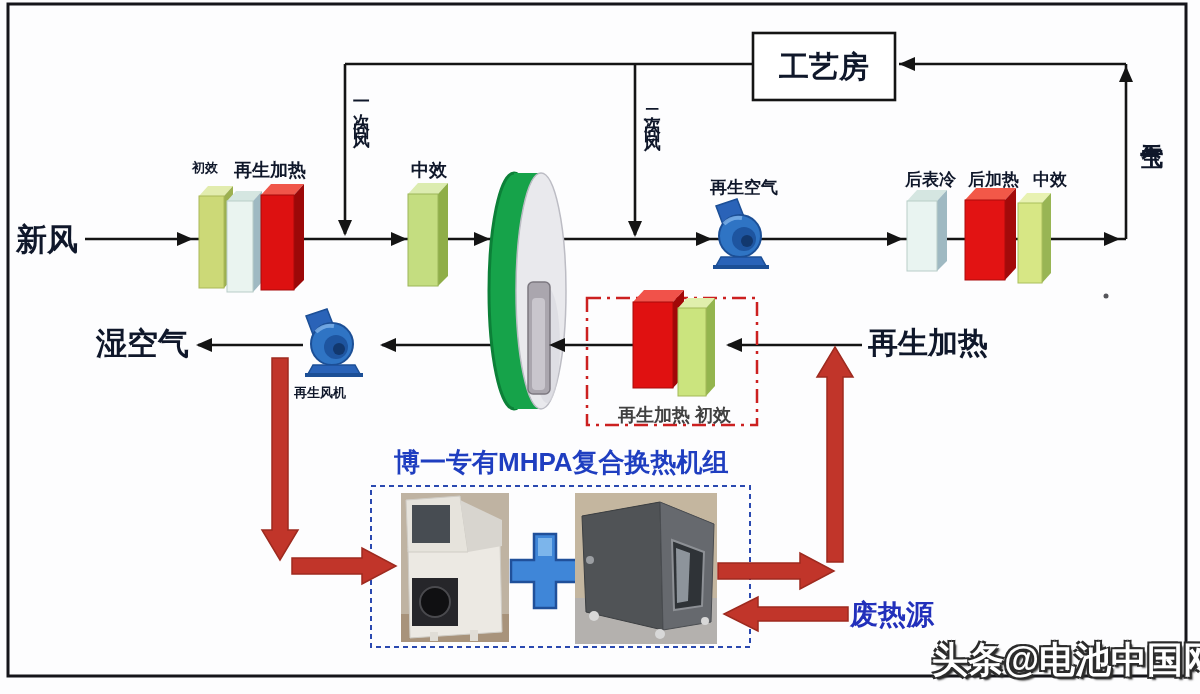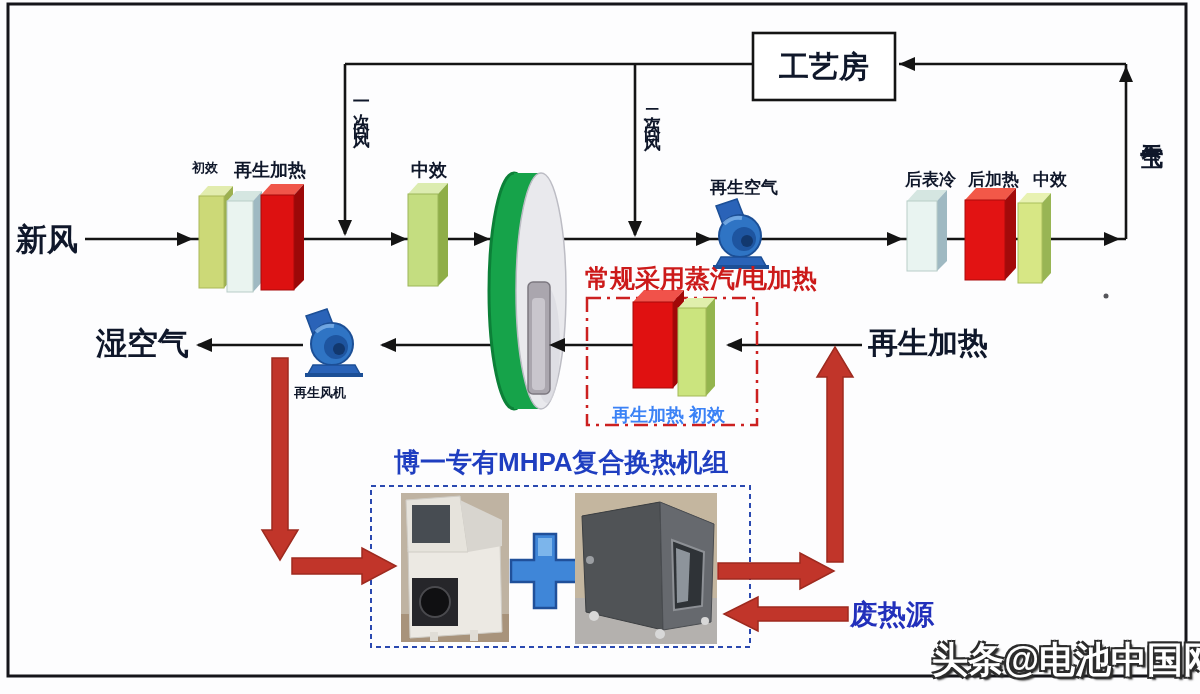--- a/index.html
+++ b/index.html
@@ -3,21 +3,21 @@
 <meta charset="utf-8">
 <style>
   html,body{margin:0;padding:0;background:#ffffff;}
   #stage{position:relative;width:1200px;height:694px;background:#fdfdfe;overflow:hidden;
          font-family:"Liberation Sans","DejaVu Sans",sans-serif;}
   svg{position:absolute;left:0;top:0;}
   .lbl{position:absolute;font-weight:bold;color:#0f172a;white-space:nowrap;line-height:1.1;}
   .v{writing-mode:vertical-rl;text-orientation:upright;}
   .red{color:#cc1a1a;}
   .blue{color:#1f3ec0;}
-  .navy{color:#3b82f6;}
+  .navy{color:#404040;margin-left:6px;}
   .wblue{color:#2230bb;text-align:right;}
   .wm{color:#ffffff;
       text-shadow:-2px -2px 0 #2b2b2b,2px -2px 0 #2b2b2b,-2px 2px 0 #2b2b2b,2px 2px 0 #2b2b2b,3px 3px 2px #2b2b2b;}
 </style>
 </head>
 <body>
 
 <div id="stage">
 
 <svg width="1200" height="694" viewBox="0 0 1200 694">
@@ -194,21 +194,20 @@
 <div class="lbl" style="left:234px;top:161px;font-size:18px;">再生加热</div>
 <div class="lbl" style="left:411px;top:161px;font-size:18px;">中效</div>
 <div class="lbl v" style="left:351px;top:92px;font-size:17px;letter-spacing:9px;">一次回风</div>
 <div class="lbl v" style="left:642px;top:95px;font-size:17px;letter-spacing:9px;">二次回风</div>
 <div class="lbl" style="left:753px;top:50px;width:142px;text-align:center;font-size:30px;">工艺房</div>
 <div class="lbl" style="left:710px;top:179px;font-size:17px;">再生空气</div>
 <div class="lbl" style="left:905px;top:171px;font-size:17px;">后表冷</div>
 <div class="lbl" style="left:968px;top:171px;font-size:17px;">后加热</div>
 <div class="lbl" style="left:1033px;top:171px;font-size:17px;">中效</div>
 <div class="lbl v" style="left:1139px;top:126px;font-size:23px;">干空气</div>
-<div class="lbl red" style="left:585px;top:265px;font-size:25px;">常规采用蒸汽/电加热</div>
 <div class="lbl navy" style="left:612px;top:406px;font-size:18px;">再生加热  初效</div>
 <div class="lbl" style="left:868px;top:326px;font-size:30px;">再生加热</div>
 <div class="lbl" style="left:96px;top:327px;font-size:31px;">湿空气</div>
 <div class="lbl" style="left:294px;top:386px;font-size:13px;">再生风机</div>
 <div class="lbl blue" style="left:394px;top:448px;font-size:26px;">博一专有MHPA复合换热机组</div>
 <div class="lbl wblue" style="left:850px;top:600px;font-size:28px;">废热源</div>
 <div class="lbl wm" style="left:932px;top:640px;font-size:36px;">头条@电池中国网</div>
 
 </div>
 

